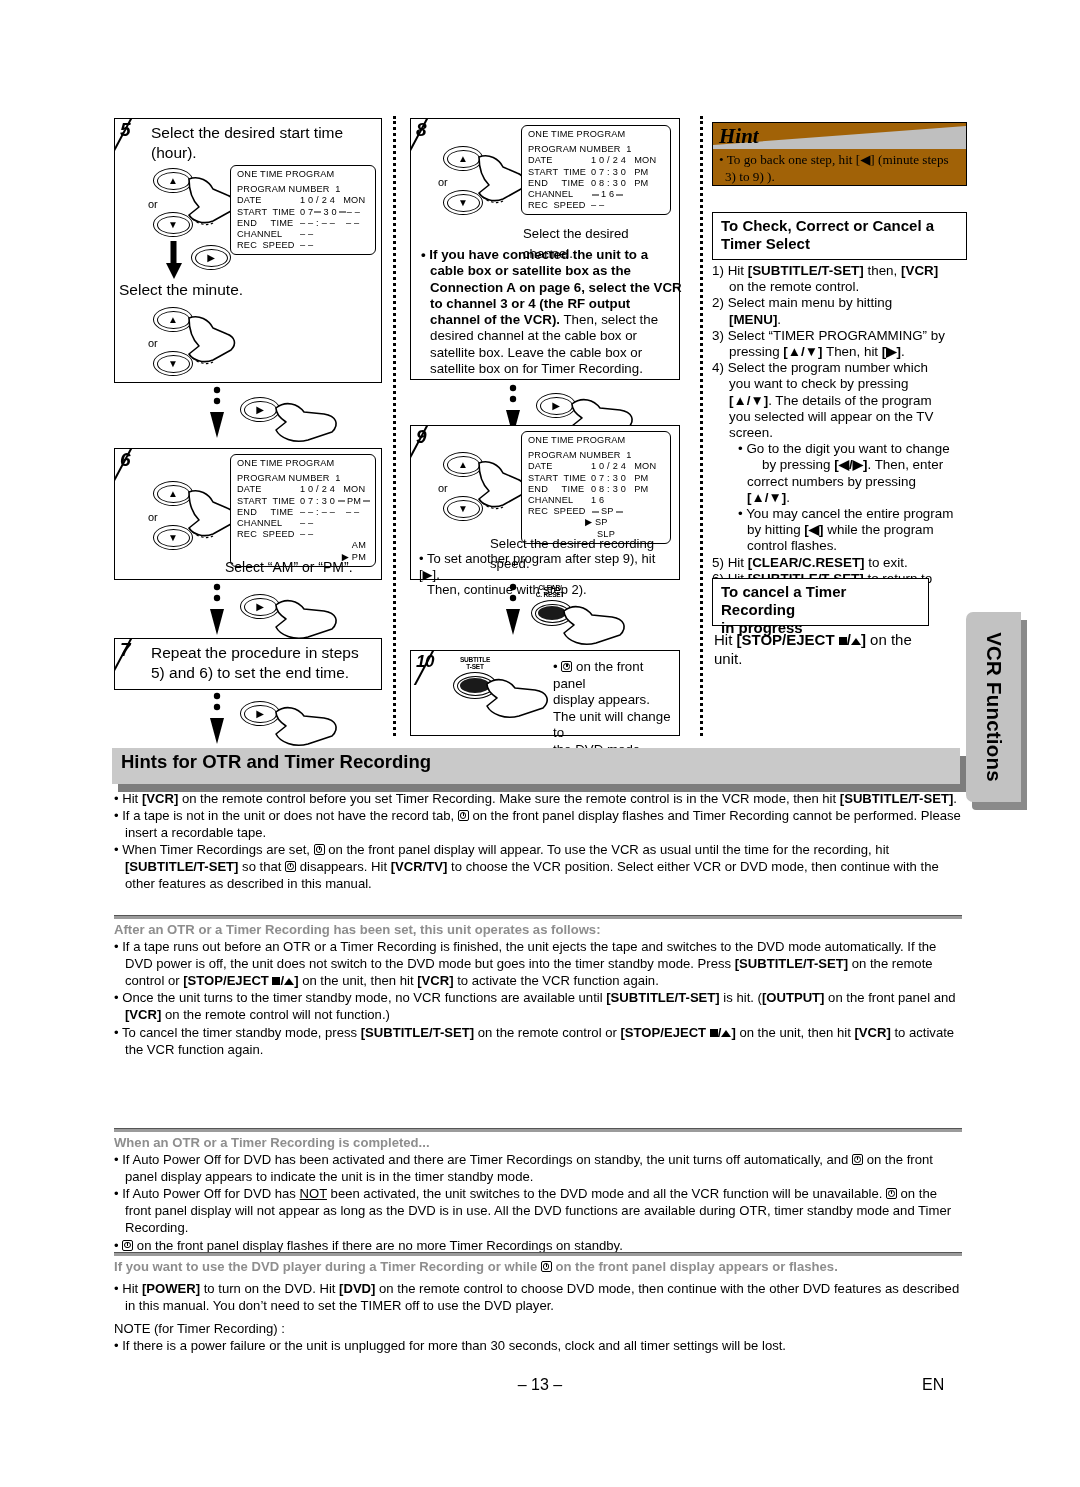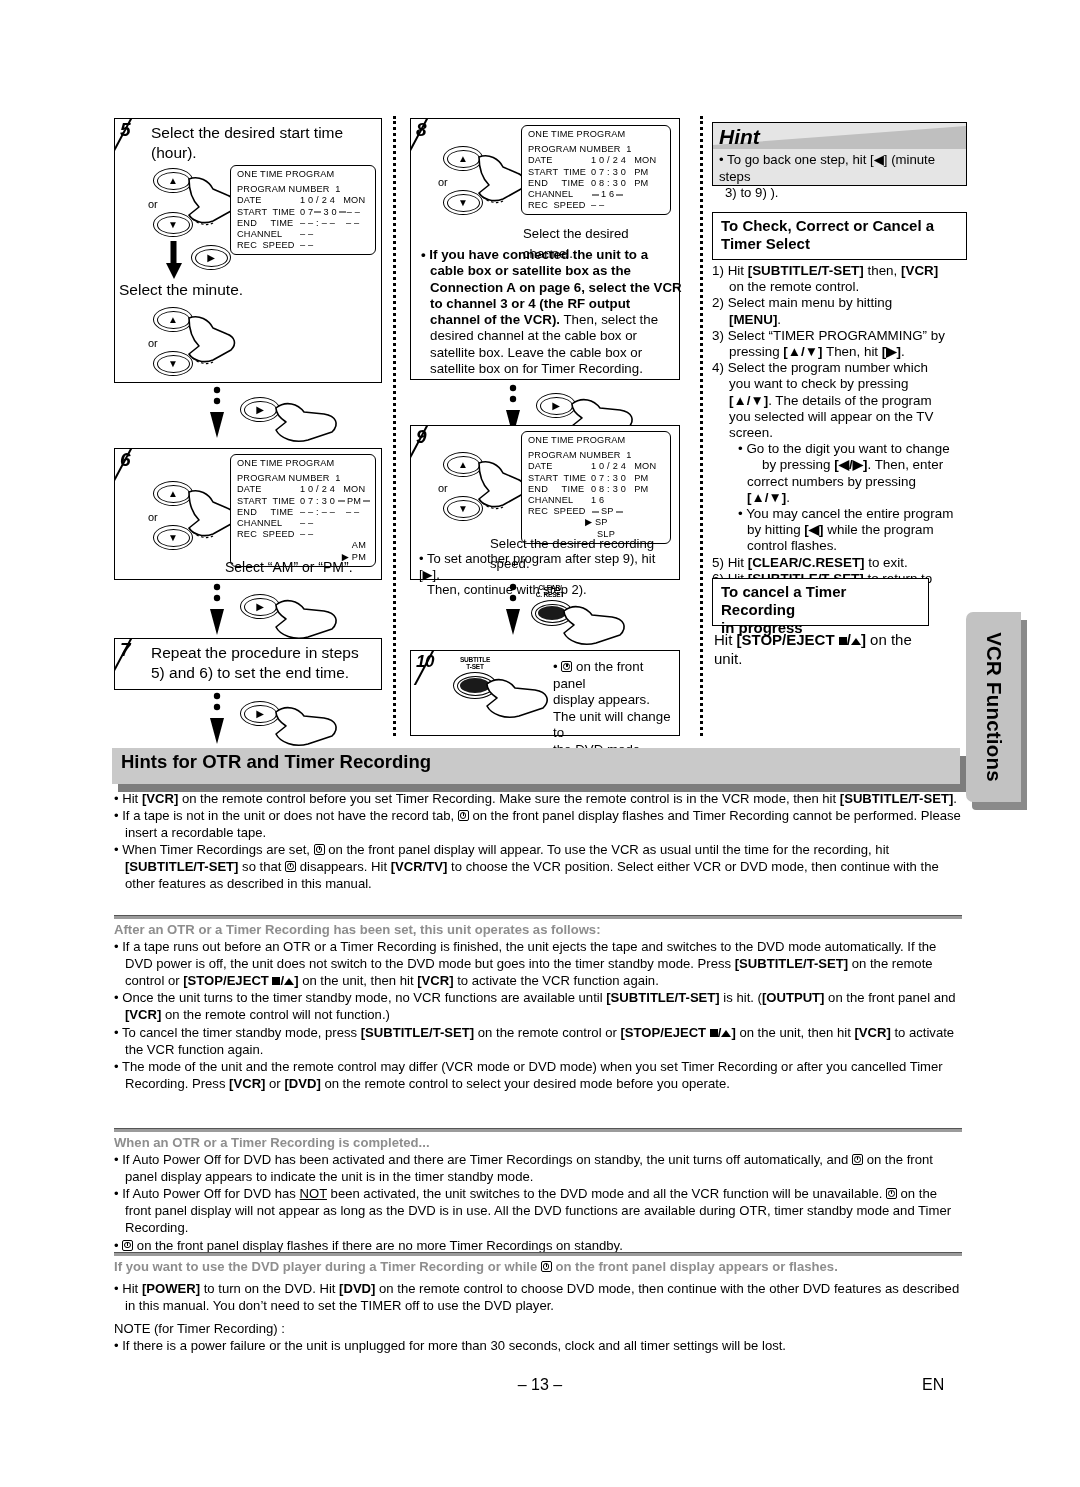--- a/index.html
+++ b/index.html
@@ -158,21 +158,22 @@
     position: absolute;
     width: 0;
     border-left: 3px dotted #000;
   }
 
   
   .hint-box {
     position: absolute;
     border: 1.6px solid #000;
     box-sizing: border-box;
-    background: #e5e5e5;
+    background: #a16207;
+    font-family: Liberation Serif, serif;
   }
   .hint-banner {
     position: relative;
     height: 26px;
     overflow: hidden;
   }
   .hint-banner .wedge {
     position: absolute;
     left: 0; top: 0;
     width: 100%; height: 100%;
@@ -640,21 +641,20 @@
   <p>• When Timer Recordings are set, <span class="clock"></span> on the front panel display will appear. To use the VCR as usual until the time for the recording, hit <b>[SUBTITLE/T-SET]</b> so that <span class="clock"></span> disappears. Hit <b>[VCR/TV]</b> to choose the VCR position. Select either VCR or DVD mode, then continue with the other features as described in this manual.</p>
 </div>
 
 <div class="rule" style="left:114px; top:915px; width:848px;"></div>
 
 <div class="bullets" style="left:114px; top:921px; width:848px;">
   <p class="grey-head">After an OTR or a Timer Recording has been set, this unit operates as follows:</p>
   <p>• If a tape runs out before an OTR or a Timer Recording is finished, the unit ejects the tape and switches to the DVD mode automatically. If the DVD power is off, the unit does not switch to the DVD mode but goes into the timer standby mode. Press <b>[SUBTITLE/T-SET]</b> on the remote control or <b>[STOP/EJECT <span class="sq"></span>/<span class="tri-up"></span>]</b> on the unit, then hit <b>[VCR]</b> to activate the VCR function again.</p>
   <p>• Once the unit turns to the timer standby mode, no VCR functions are available until <b>[SUBTITLE/T-SET]</b> is hit. (<b>[OUTPUT]</b> on the front panel and <b>[VCR]</b> on the remote control will not function.)</p>
   <p>• To cancel the timer standby mode, press <b>[SUBTITLE/T-SET]</b> on the remote control or <b>[STOP/EJECT <span class="sq"></span>/<span class="tri-up"></span>]</b> on the unit, then hit <b>[VCR]</b> to activate the VCR function again.</p>
-  <p>• The mode of the unit and the remote control may differ (VCR mode or DVD mode) when you set Timer Recording or after you cancelled Timer Recording. Press <b>[VCR]</b> or <b>[DVD]</b> on the remote control to select your desired mode before you operate.</p>
 </div>
 
 <div class="rule" style="left:114px; top:1128px; width:848px;"></div>
 
 <div class="bullets" style="left:114px; top:1134px; width:848px;">
   <p class="grey-head">When an OTR or a Timer Recording is  completed...</p>
   <p>• If Auto Power Off for DVD has been activated and there are Timer Recordings on standby, the unit turns off automatically, and <span class="clock"></span> on the front panel display appears to indicate the unit is in the timer standby mode.</p>
   <p>• If Auto Power Off for DVD has <span class="u">NOT</span> been activated, the unit switches to the DVD mode and all the VCR function will be unavailable. <span class="clock"></span> on the front panel display will not appear as long as the DVD is in use. All the DVD functions are available during OTR, timer standby mode and Timer Recording.</p>
   <p>• <span class="clock"></span> on the front panel display flashes if there are no more Timer Recordings on standby.</p>
 </div>

